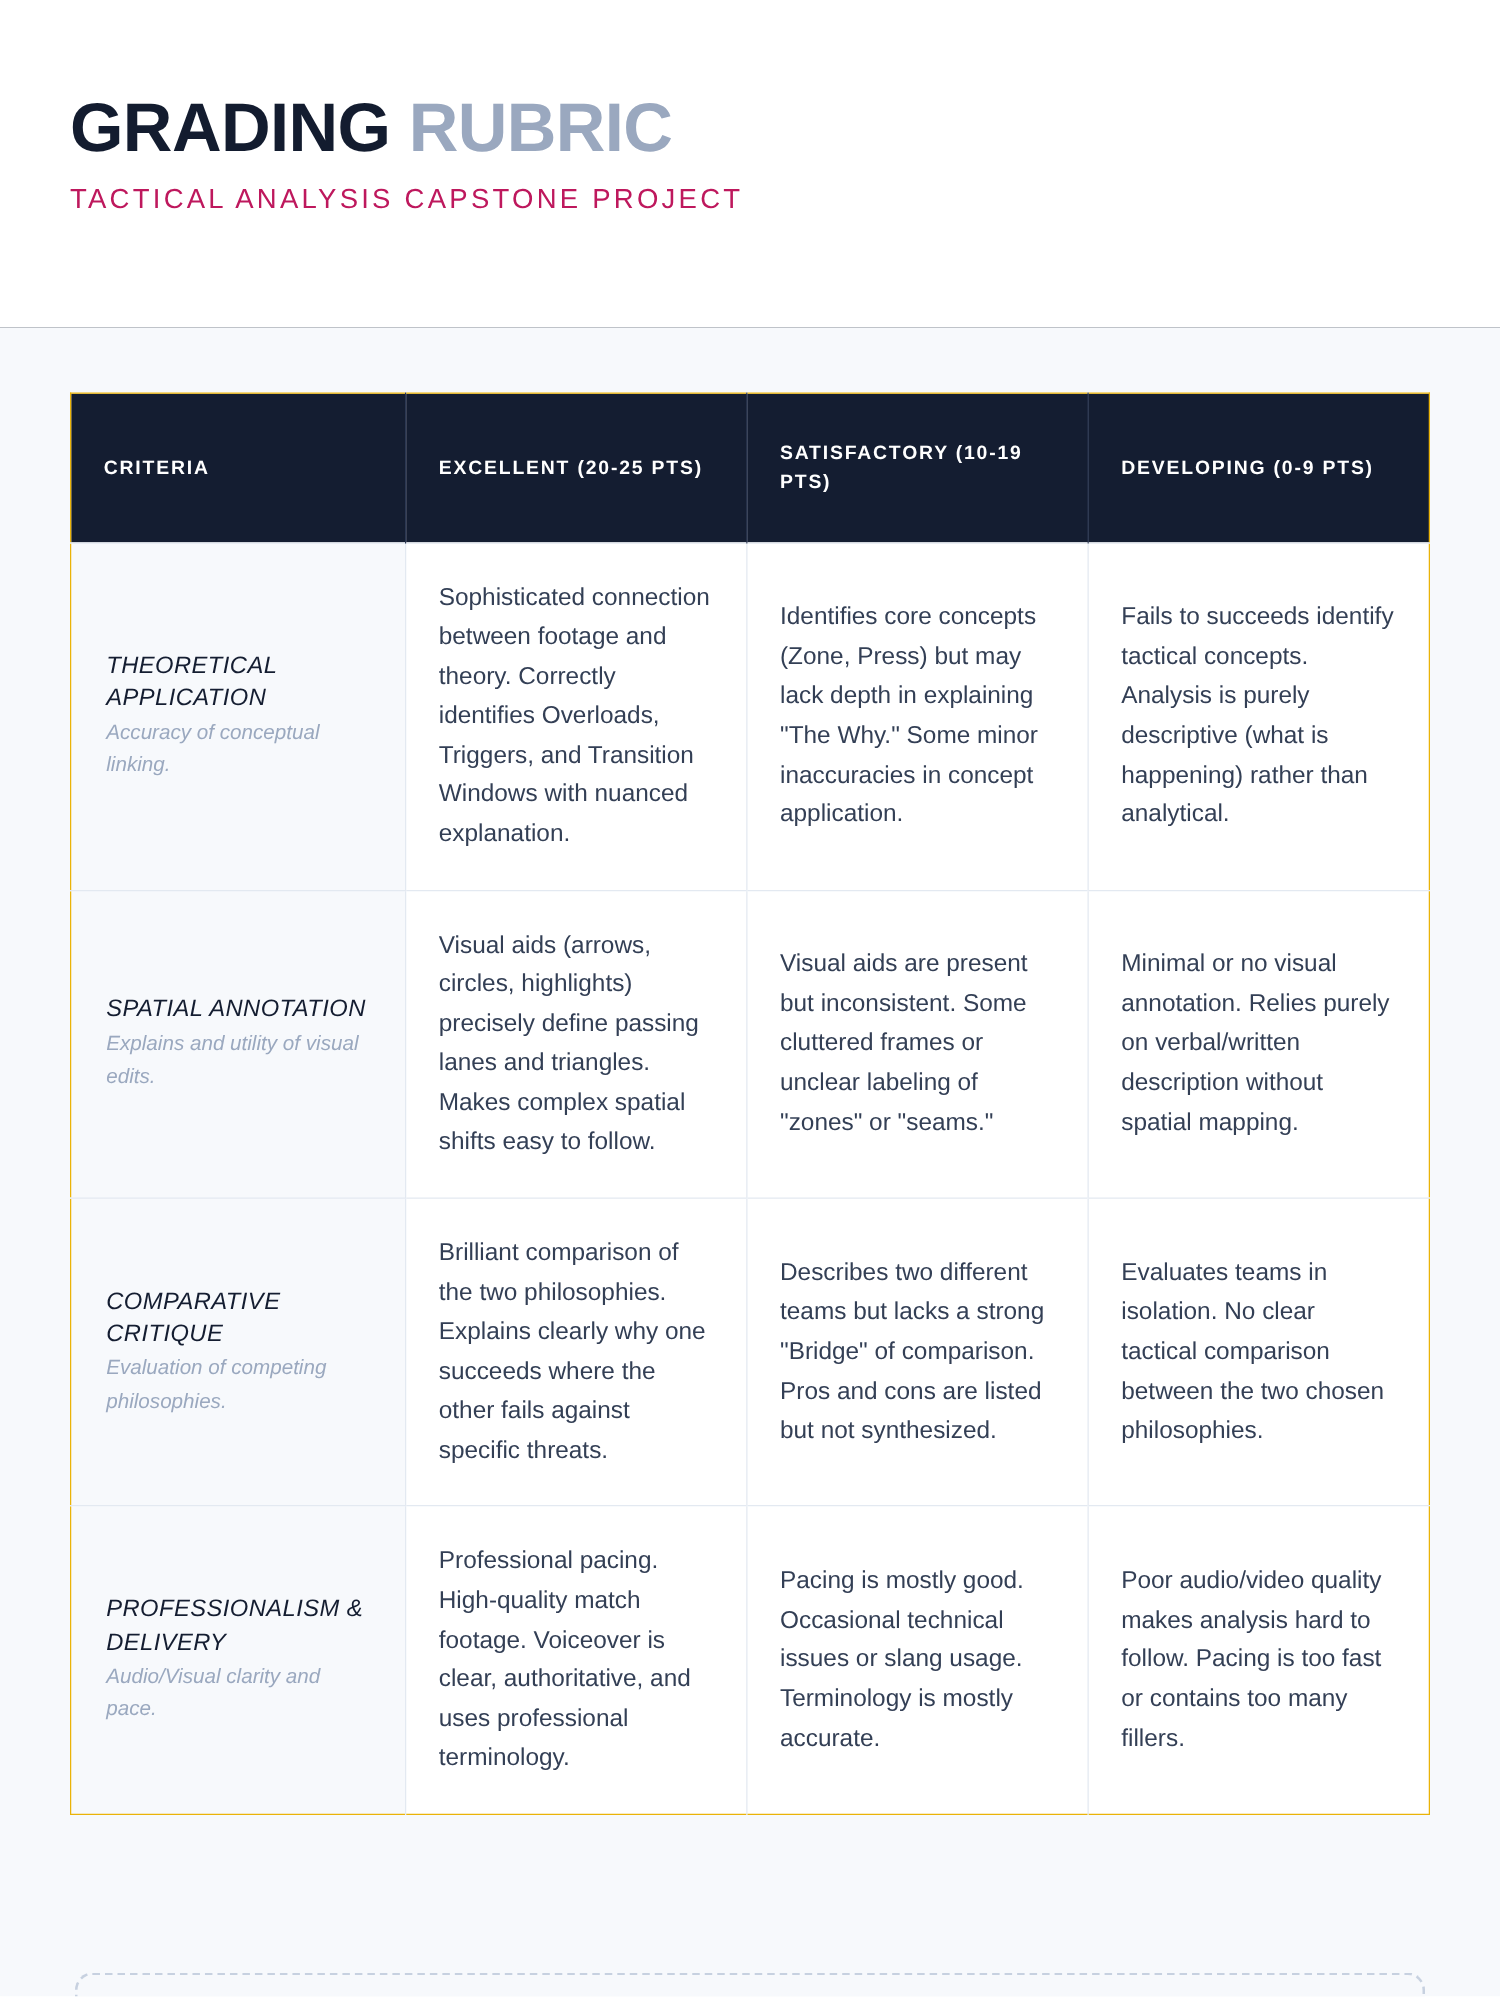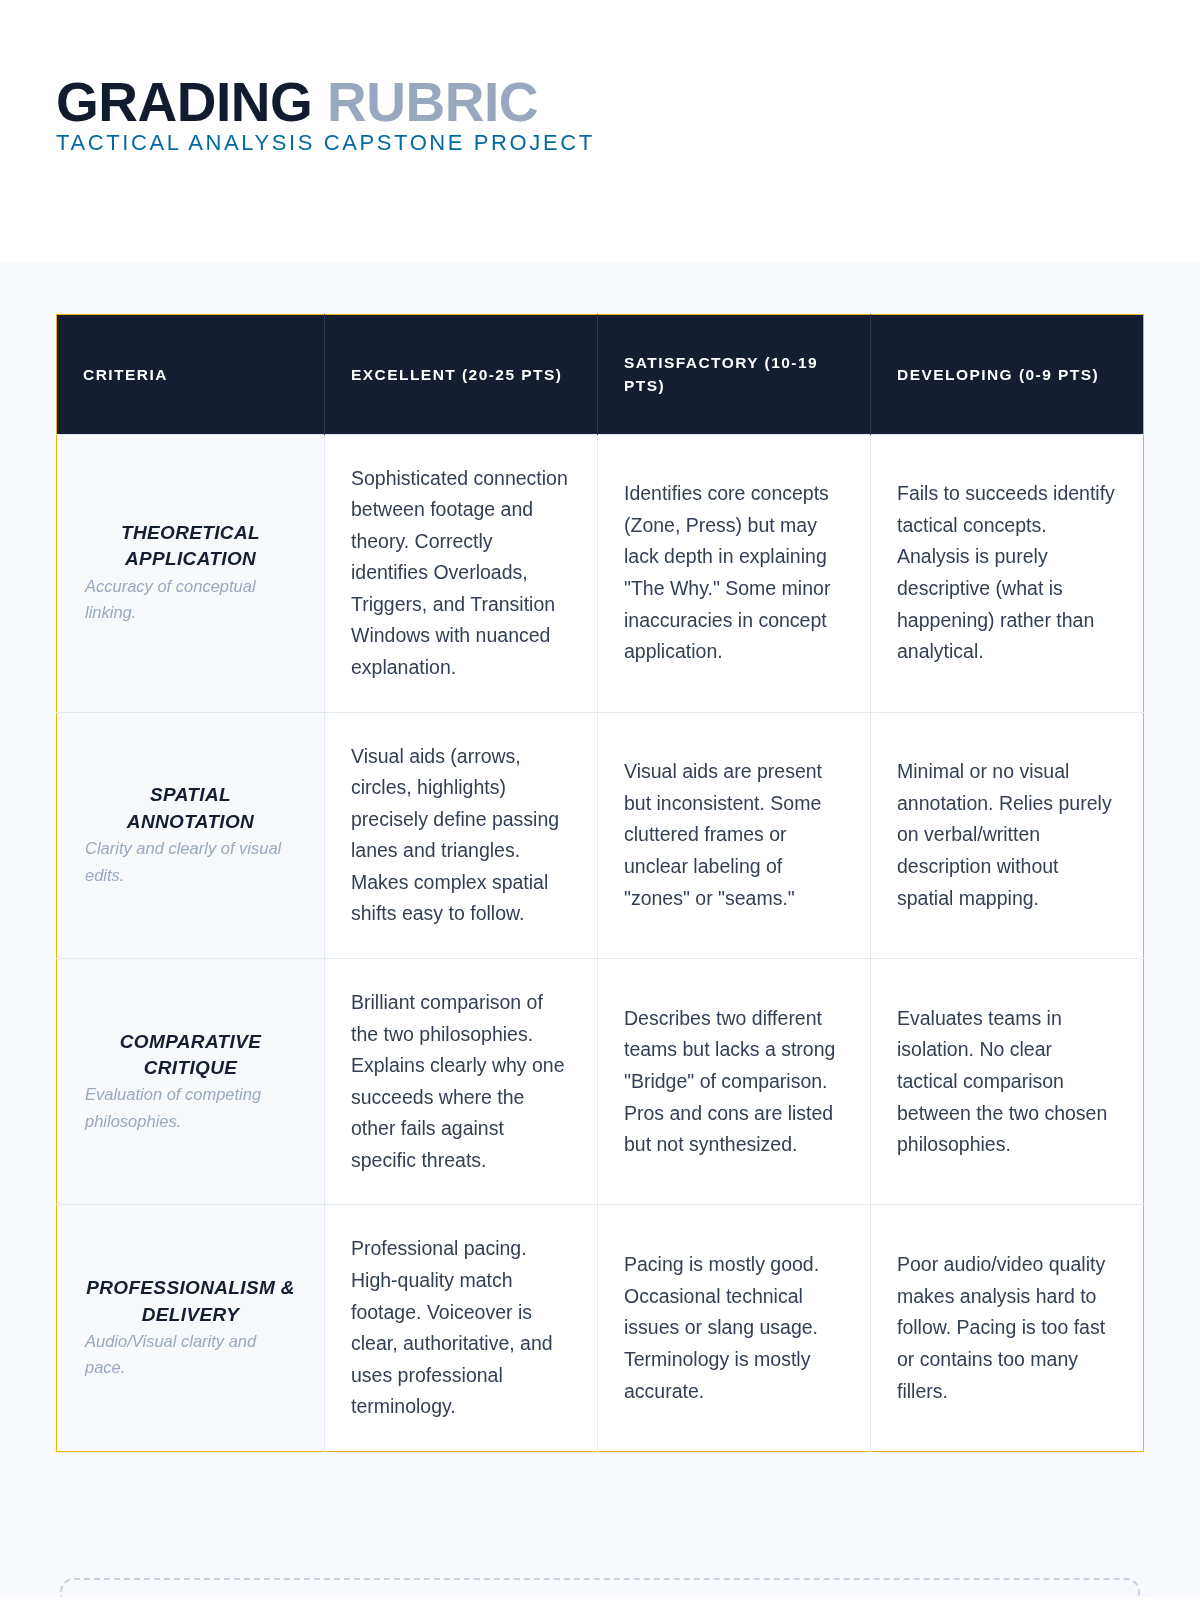--- a/index.html
+++ b/index.html
@@ -41,24 +41,25 @@
     font-size: 55px;
     font-weight: 800;
     letter-spacing: -0.5px;
     line-height: 1.02;
     color: #131c2f;
     font-stretch: condensed;
   }
   .doc-title .accent { color: #9aa8bf; }
 
   .doc-subtitle {
+    margin-top: 16px;
     font-size: 22px;
     font-weight: 500;
     letter-spacing: 2.6px;
-    color: #0369a1;
+    color: #be185d;
     text-transform: uppercase;
   }
 
   
   .score-badge {
     width: 160px;
     height: 155px;
     background: #eef2f7;
     border-radius: 17px;
     display: flex;
@@ -140,27 +141,26 @@
   }
   tbody td:last-child { border-right: none; }
 
   tbody td.criteria-cell {
     background: #f7f9fc;
     padding: 28px 28px;
   }
 
   .crit-title {
     font-size: 19px;
-    font-weight: 700;
+    font-weight: 400;
     font-style: italic;
     letter-spacing: 0.35px;
     text-transform: uppercase;
     color: #141d31;
     line-height: 1.38;
-    text-align: center;
   }
 
   .crit-desc {
     font-size: 16.5px;
     font-style: italic;
     color: #9aa8bf;
     line-height: 1.62;
   }
 
   
@@ -224,21 +224,21 @@
             <div class="crit-desc">Accuracy of conceptual linking.</div>
           </td>
           <td>Sophisticated connection between footage and theory. Correctly identifies Overloads, Triggers, and Transition Windows with nuanced explanation.</td>
           <td>Identifies core concepts (Zone, Press) but may lack depth in explaining "The Why." Some minor inaccuracies in concept application.</td>
           <td>Fails to succeeds identify tactical concepts. Analysis is purely descriptive (what is happening) rather than analytical.</td>
         </tr>
 
         <tr>
           <td class="criteria-cell">
             <div class="crit-title">SPATIAL ANNOTATION</div>
-            <div class="crit-desc">Clarity and clearly of visual edits.</div>
+            <div class="crit-desc">Explains and utility of visual edits.</div>
           </td>
           <td>Visual aids (arrows, circles, highlights) precisely define passing lanes and triangles. Makes complex spatial shifts easy to follow.</td>
           <td>Visual aids are present but inconsistent. Some cluttered frames or unclear labeling of "zones" or "seams."</td>
           <td>Minimal or no visual annotation. Relies purely on verbal/written description without spatial mapping.</td>
         </tr>
 
         <tr>
           <td class="criteria-cell">
             <div class="crit-title">COMPARATIVE CRITIQUE</div>
             <div class="crit-desc">Evaluation of competing philosophies.</div>

